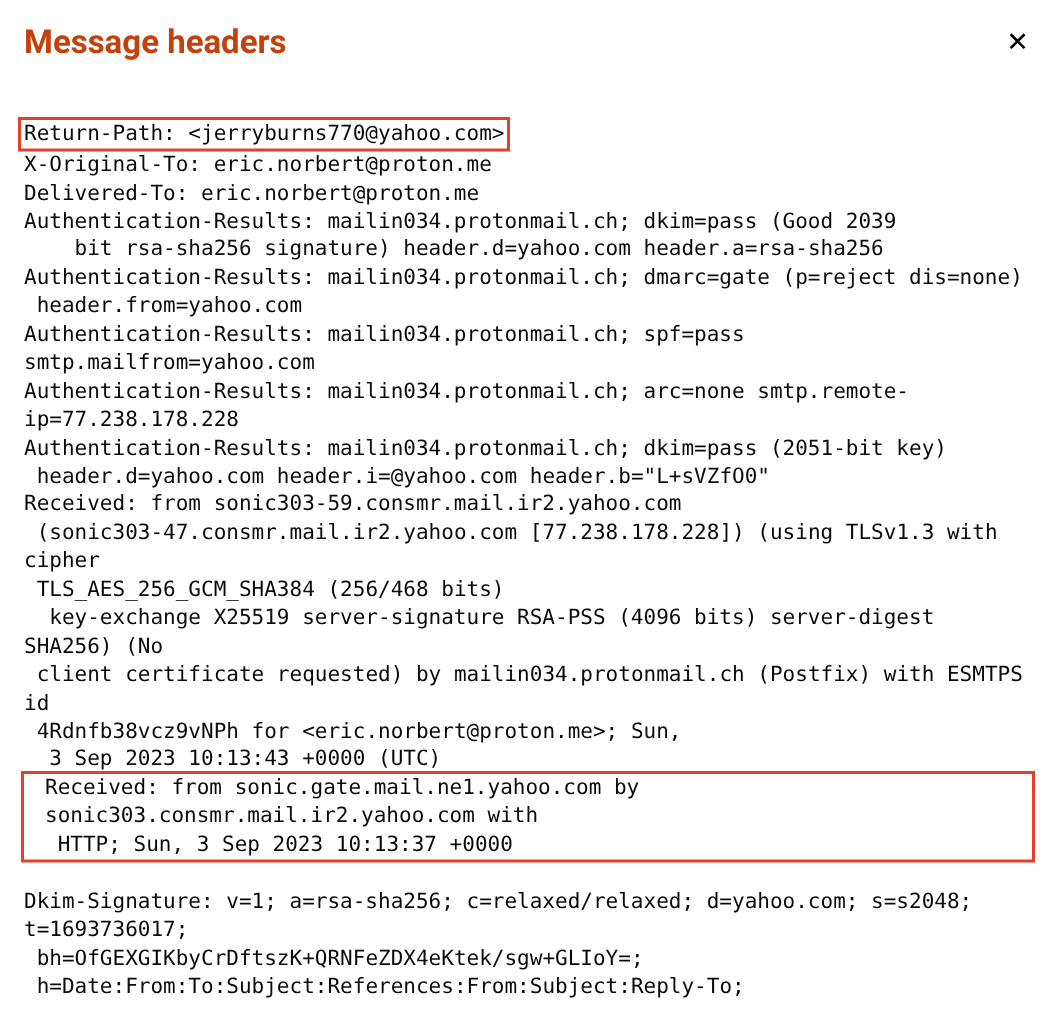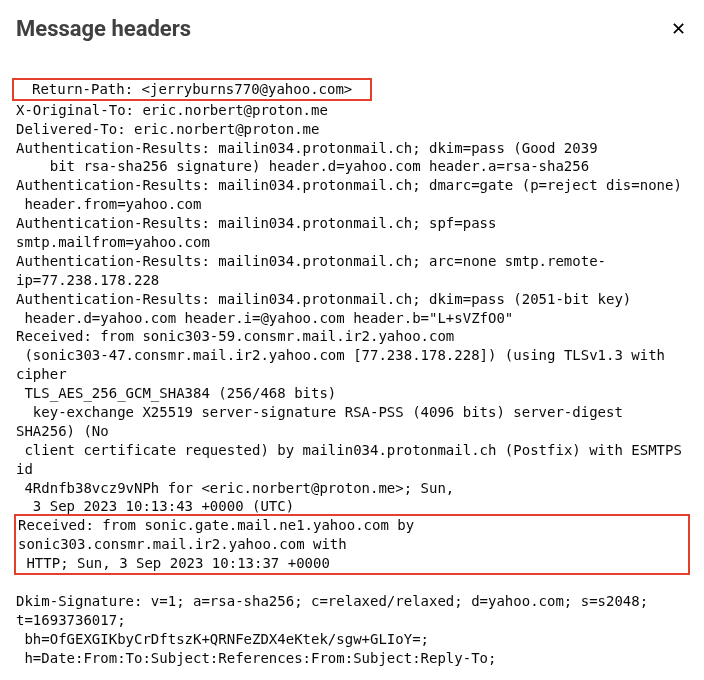--- a/index.html
+++ b/index.html
@@ -11,47 +11,47 @@
     }
     .modal-header {
       display: flex;
       justify-content: space-between;
       align-items: center;
       margin-bottom: 18px;
     }
     .modal-title {
       font-size: 22px;
       font-weight: 700;
-      color: #404040;
+      color: #c2410c;
     }
     .close-icon {
       font-size: 18px;
       color: #000;
       cursor: pointer;
       line-height: 1;
       padding: 2px;
     }
     .headers-body {
       font-family: "SF Mono", Menlo, Consolas, monospace;
       font-size: 14px;
       line-height: 1.35;
       color: #0a0a0a;
       white-space: pre-wrap;
       word-break: break-word;
     }
     .hl {
       border: 2px solid #e53e2a;
       display: block;
-      padding: 0 2px;
+      padding: 0 14px;
       margin: -2px;
     }
     .hl-inline {
       border: 2px solid #e53e2a;
       display: inline-block;
-      padding: 0 18px;
+      padding: 0 2px;
       margin-left: -4px;
     }
   </style>
 </head>
 <body>
 
 <div class="modal-header">
   <div class="modal-title">Message headers</div>
   <div class="close-icon">✕</div>
 </div>

